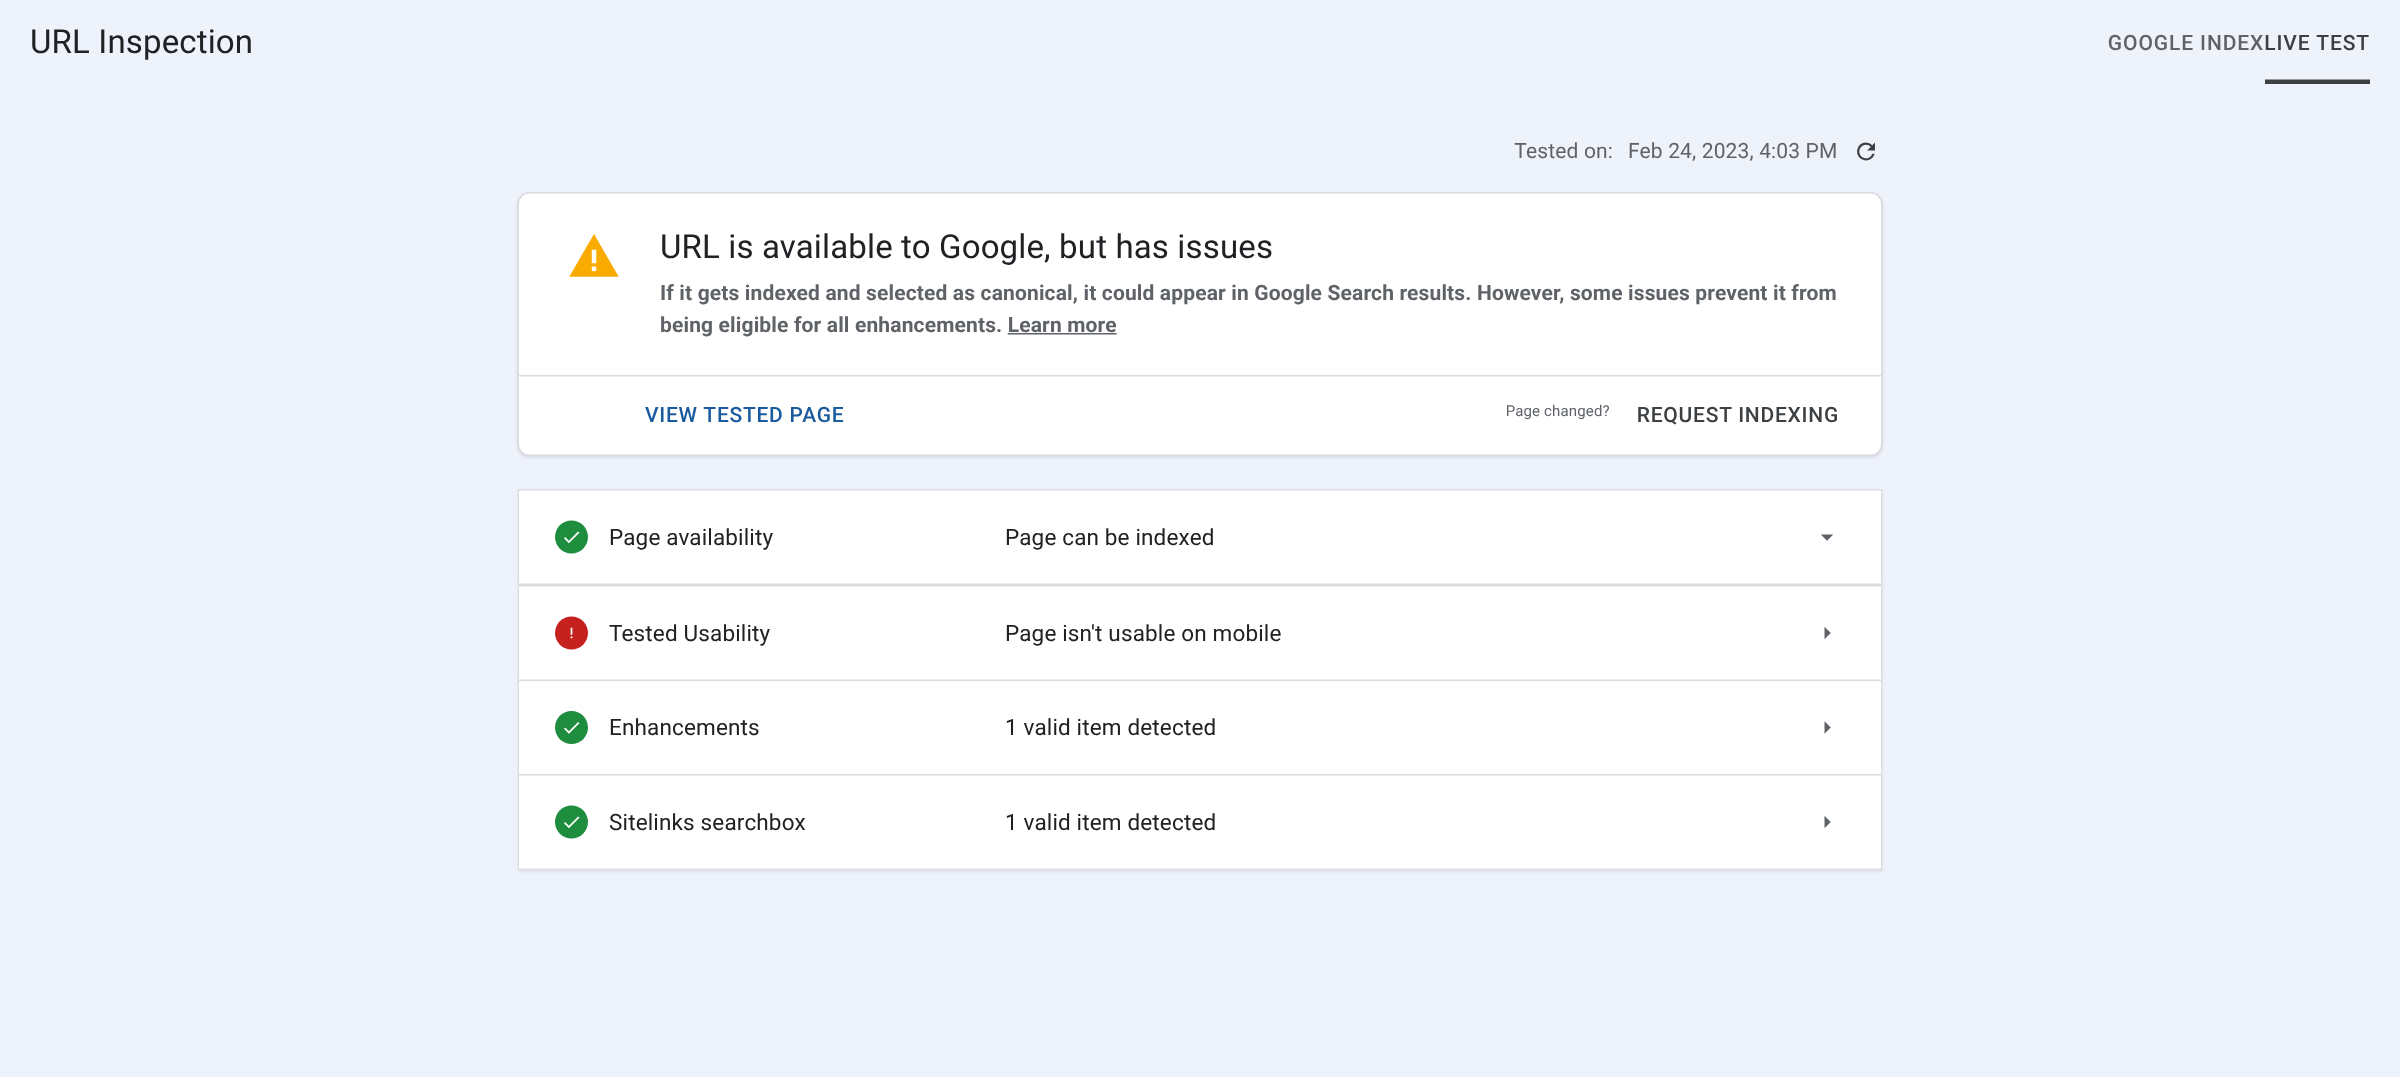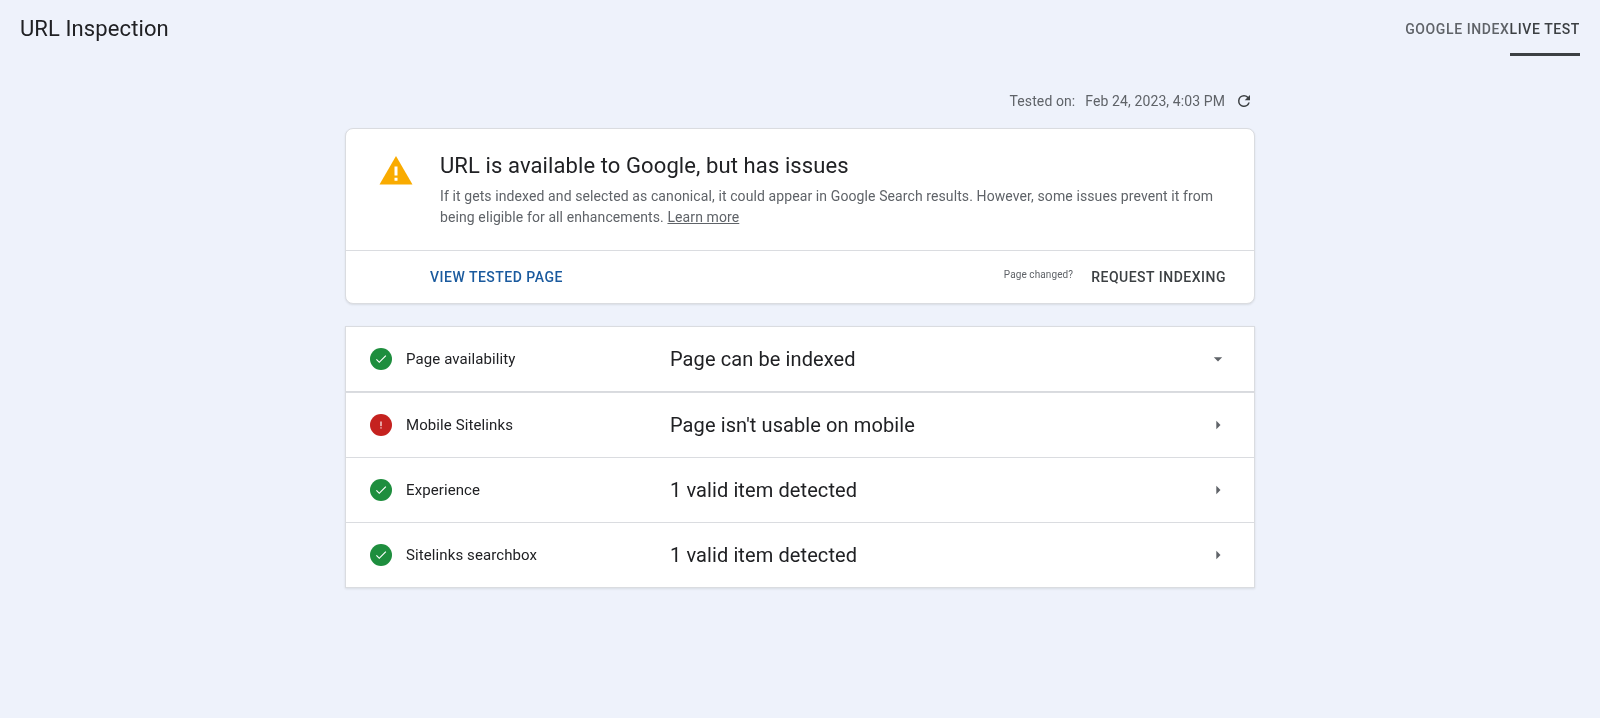--- a/index.html
+++ b/index.html
@@ -73,21 +73,21 @@
     box-shadow:0 1px 2px rgba(60,64,67,0.12);
     overflow:hidden;
   }
   .summary{
     display:flex;
     gap:24px;
     padding:24px 28px 22px 30px;
   }
   .summary .icon-col{flex:0 0 40px;display:flex;justify-content:center;}
   .summary-title{font-size:22px;color:#202124;margin:0 0 8px 0;font-weight:400;}
-  .summary-desc{color:var(--muted);line-height:1.5;font-size:14px;}
+  .summary-desc{color:var(--muted);line-height:1.5;font-size:14px;font-weight:bold;}
   .summary-desc a{color:var(--muted);text-decoration:underline;cursor:pointer;}
   .actions{
     border-top:1px solid var(--border);
     display:flex;
     padding:18px 28px;
   }
   .actions .left{margin-left:56px;}
   .actions .spacer{flex:1;}
   .btn-text{
     font-size:14px;
@@ -114,21 +114,21 @@
   .row{
     display:flex;
     align-items:center;
     padding:20px 24px;
     border-top:1px solid var(--border);
     cursor:pointer;
   }
   .row:first-child{border-top:none;}
   .row .status-icon{flex:0 0 36px;display:flex;align-items:center;}
   .row .label{flex:0 0 264px;color:#202124;font-size:15px;}
-  .row .value{flex:1;color:#202124;font-size:20px;}
+  .row .value{flex:1;color:#202124;font-size:15px;}
   .row .chev{flex:0 0 24px;color:#5f6368;display:flex;align-items:center;justify-content:center;}
   .icon-circle{width:22px;height:22px;border-radius:50%;display:flex;align-items:center;justify-content:center;}
   .icon-circle.green{background:var(--green);}
   .icon-circle.red{background:var(--red);}
   .icon-circle svg{width:14px;height:14px;fill:#fff;}
   .tri-warn{width:36px;height:36px;}
   .mt{margin-top:22px;}
 </style>
 </head>
 <body>
@@ -201,38 +201,38 @@
 
     <div class="row">
       <div class="status-icon">
         <span class="icon-circle red">
           <svg viewBox="0 0 24 24">
               <rect x="11" y="6" width="2" height="8"></rect>
               <rect x="11" y="16" width="2" height="2"></rect>
             </svg>
         </span>
       </div>
-      <div class="label">Mobile Sitelinks</div>
+      <div class="label">Tested Usability</div>
       <div class="value">Page isn't usable on mobile</div>
       <div class="chev">
         <svg viewBox="0 0 24 24" width="20" height="20" fill="currentColor">
             <path d="M10 17l5-5-5-5v10z"></path>
           </svg>
       </div>
     </div>
 
     <div class="row">
       <div class="status-icon">
         <span class="icon-circle green">
           <svg viewBox="0 0 24 24">
               <path d="M9 16.17 4.83 12l-1.42 1.41L9 19 21 7l-1.41-1.41z"></path>
             </svg>
         </span>
       </div>
-      <div class="label">Experience</div>
+      <div class="label">Enhancements</div>
       <div class="value">1 valid item detected</div>
       <div class="chev">
         <svg viewBox="0 0 24 24" width="20" height="20" fill="currentColor">
             <path d="M10 17l5-5-5-5v10z"></path>
           </svg>
       </div>
     </div>
 
     <div class="row">
       <div class="status-icon">

